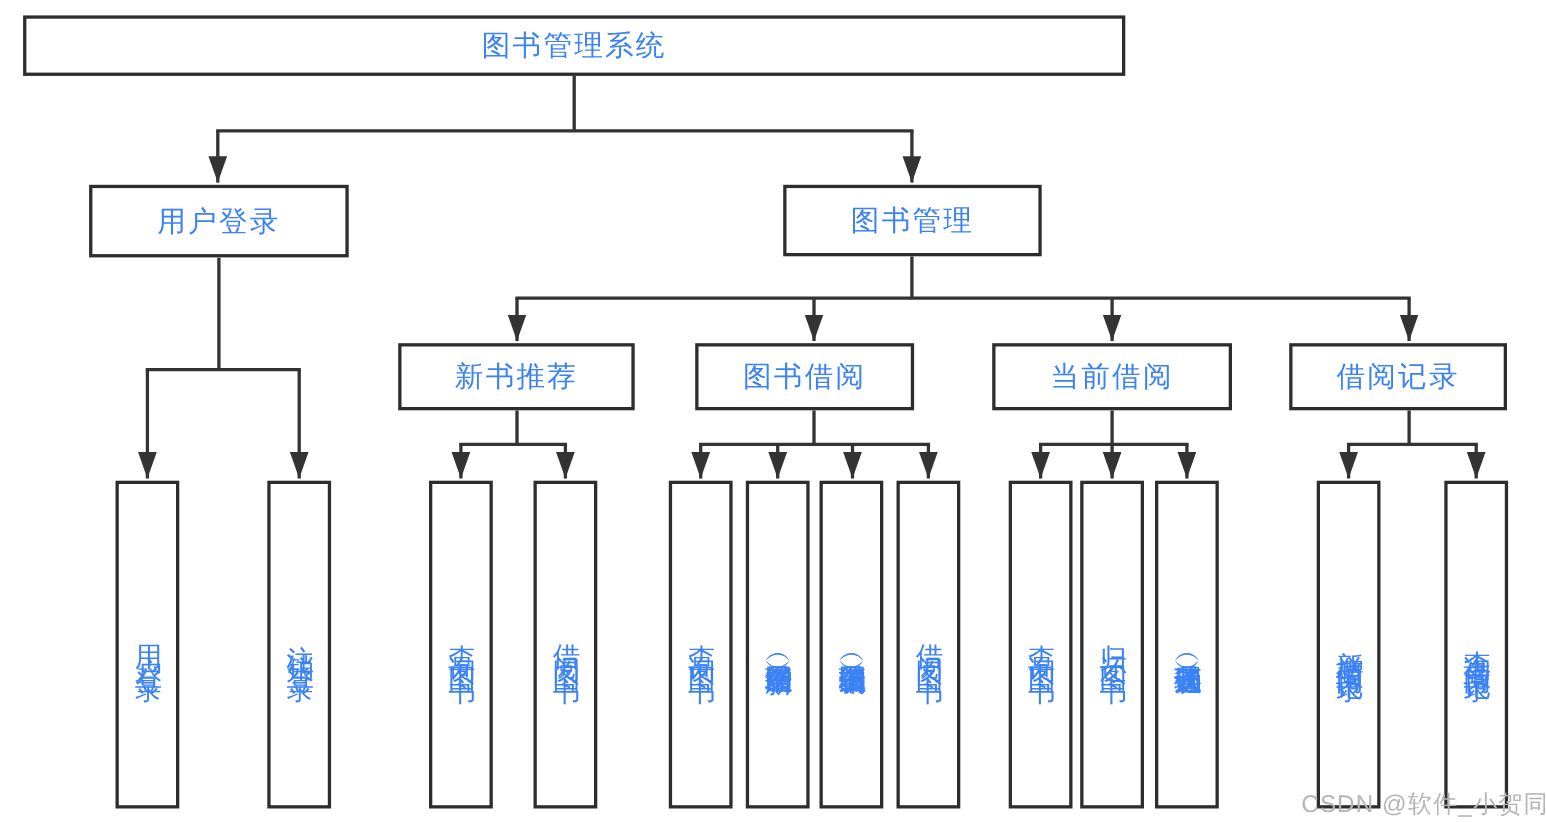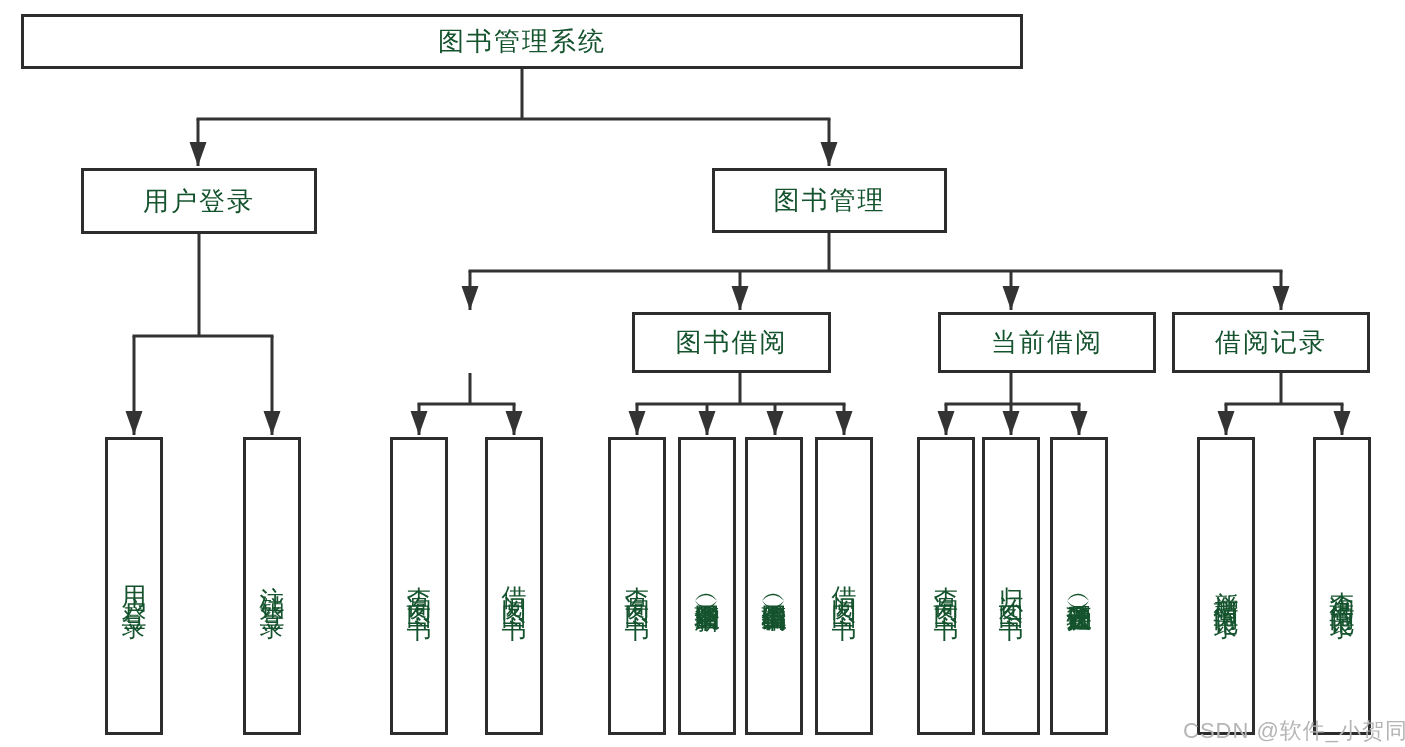--- a/index.html
+++ b/index.html
@@ -20,21 +20,21 @@
     left: 0; top: 0;
     width: 1405px;
     height: 747px;
     pointer-events: none;
   }
   .node {
     position: absolute;
     box-sizing: border-box;
     background: #ffffff;
     border: 3px solid #2d2d2d;
-    color: #14532d;
+    color: #3b82f6;
     display: flex;
     align-items: center;
     justify-content: center;
     z-index: 2;
   }
   .h-node {
     font-size: 26px;
     letter-spacing: 2px;
     white-space: nowrap;
   }
@@ -50,21 +50,21 @@
   .ls-wide  { letter-spacing: 10px; }
   .ls-mid   { letter-spacing: 5px; }
   .ls-tight { letter-spacing: 0px; }
 
   
   #n-root            { left: 21px;   top: 14px;  width: 1002px; height: 55px; }
   #n-user-login      { left: 81px;   top: 168px; width: 236px;  height: 66px; }
   #n-book-mgmt       { left: 712px;  top: 168px; width: 235px;  height: 65px; }
   #n-new-book        { left: 362px;  top: 312px; width: 215px;  height: 61px; }
   #n-book-borrow     { left: 632px;  top: 312px; width: 199px;  height: 61px; }
-  #n-current-borrow  { left: 902px;  top: 312px; width: 218px;  height: 61px; margin-left: 36px; }
+  #n-current-borrow  { left: 902px;  top: 312px; width: 218px;  height: 61px; }
   #n-borrow-records  { left: 1172px; top: 312px; width: 198px;  height: 61px; }
 
   #n-l-user-login    { left: 105px; }
   #n-l-logout        { left: 243px; }
   #n-l-nb-query      { left: 390px; }
   #n-l-nb-borrow     { left: 485px; }
   #n-l-bb-query      { left: 608px; }
   #n-l-bb-add        { left: 678px; }
   #n-l-bb-edit       { left: 745px; }
   #n-l-bb-borrow     { left: 815px; }
@@ -133,20 +133,21 @@
       <line x1="1226" y1="404" x2="1226" y2="435" marker-end="url(#ah)"></line>
       <line x1="1342" y1="404" x2="1342" y2="435" marker-end="url(#ah)"></line>
     </g>
   </svg>
 
   <div class="node h-node" id="n-root">图书管理系统</div>
 
   <div class="node h-node" id="n-user-login">用户登录</div>
   <div class="node h-node" id="n-book-mgmt">图书管理</div>
 
+  <div class="node h-node" id="n-new-book">新书推荐</div>
   <div class="node h-node" id="n-book-borrow">图书借阅</div>
   <div class="node h-node" id="n-current-borrow">当前借阅</div>
   <div class="node h-node" id="n-borrow-records">借阅记录</div>
 
   <div class="node v-node ls-wide" id="n-l-user-login">用户登录</div>
   <div class="node v-node ls-wide" id="n-l-logout">注销登录</div>
 
   <div class="node v-node ls-wide" id="n-l-nb-query">查询图书</div>
   <div class="node v-node ls-wide" id="n-l-nb-borrow">借阅图书</div>
 

